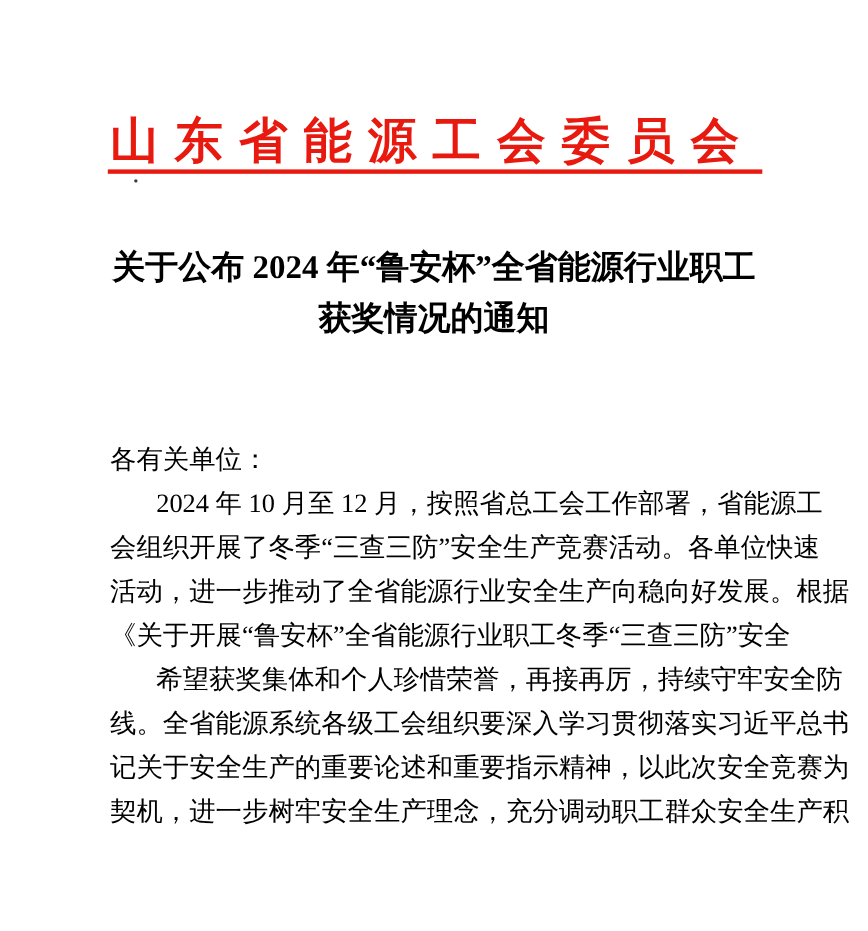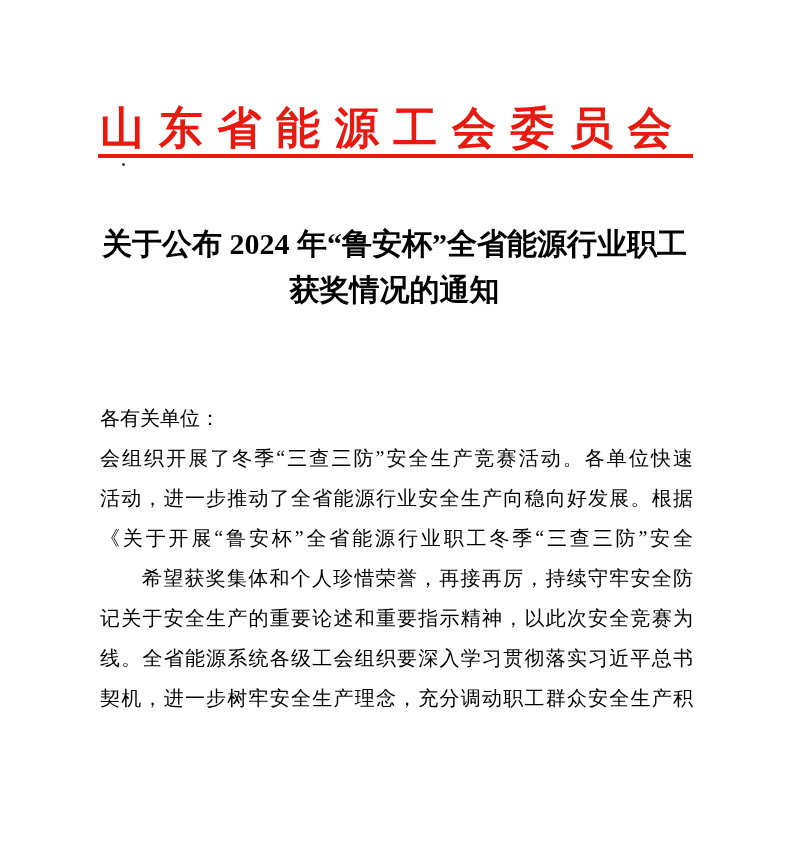--- a/index.html
+++ b/index.html
@@ -56,21 +56,21 @@
     font-weight: bold;
     line-height: 46px;
     color: #000000;
   }
   
   .body-text {
     position: absolute;
     left: 100px;
     top: 398px;
     width: 593px;
-    font-size: 20px;
+    font-size: 24px;
     line-height: 40px;
     color: #000000;
   }
   .body-line {
     text-align: justify;
     text-align-last: justify;
     white-space: nowrap;
   }
   .body-line.indent { text-indent: 42px; }
   .salutation {
@@ -100,23 +100,24 @@
   <div class="speck"></div>
 
   <div class="doc-title">
     <div>关于公布 2024 年“鲁安杯”全省能源行业职工</div>
     <div>获奖情况的通知</div>
   </div>
 
   <div class="body-text">
     <div class="body-line salutation">各有关单位：</div>
 
+    <div class="body-line indent">2024 年 10 月至 12 月，按照省总工会工作部署，省能源工</div>
     <div class="body-line">会组织开展了冬季“三查三防”安全生产竞赛活动。各单位快速</div>
     <div class="body-line">活动，进一步推动了全省能源行业安全生产向稳向好发展。根据</div>
     <div class="body-line">《关于开展“鲁安杯”全省能源行业职工冬季“三查三防”安全</div>
 
     <div class="body-line indent">希望获奖集体和个人珍惜荣誉，再接再厉，持续守牢安全防</div>
+    <div class="body-line">线。全省能源系统各级工会组织要深入学习贯彻落实习近平总书</div>
     <div class="body-line">记关于安全生产的重要论述和重要指示精神，以此次安全竞赛为</div>
-    <div class="body-line">线。全省能源系统各级工会组织要深入学习贯彻落实习近平总书</div>
     <div class="body-line">契机，进一步树牢安全生产理念，充分调动职工群众安全生产积</div>
   </div>
 
 </div>
 
 </body></html>

